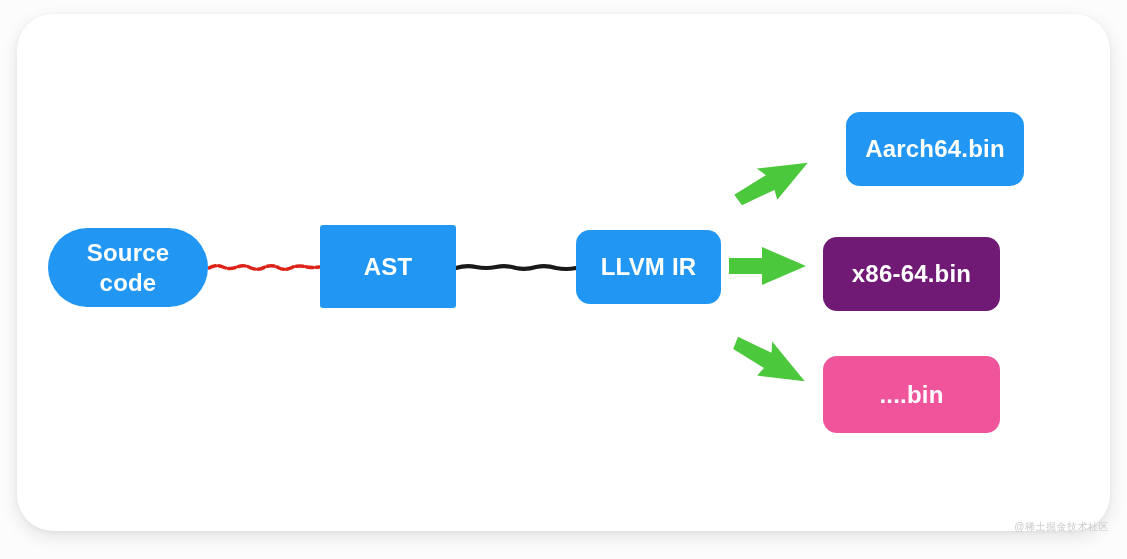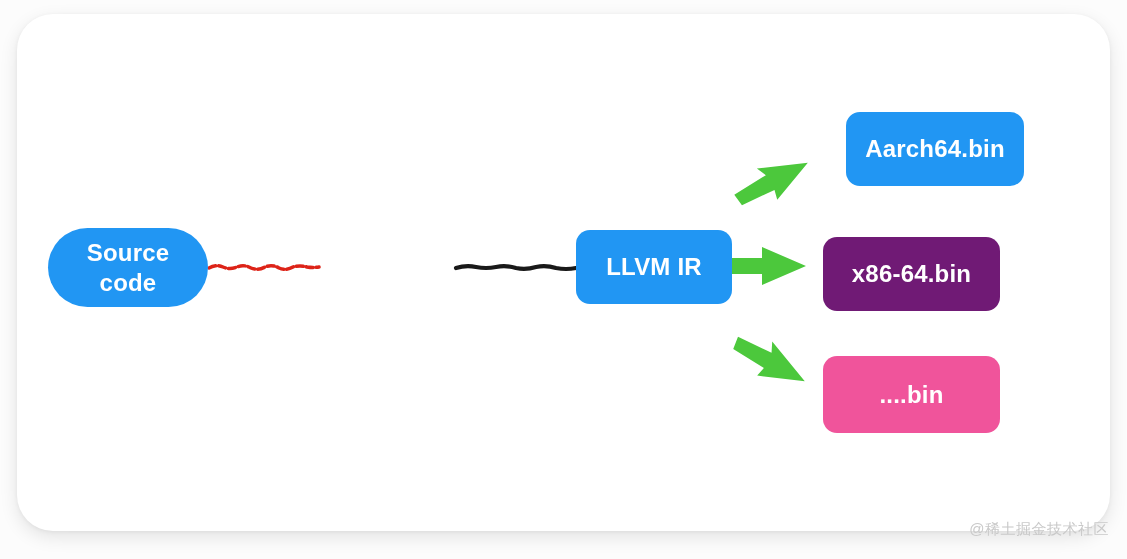--- a/index.html
+++ b/index.html
@@ -17,27 +17,27 @@
     pointer-events:none;
   }
   .node{
     position:absolute;display:flex;flex-direction:column;
     align-items:center;justify-content:center;
     color:#ffffff;font-weight:700;font-size:24px;line-height:30px;
     letter-spacing:.2px;text-align:center;
   }
   .node-source{left:48px;top:228px;width:160px;height:79px;border-radius:40px;}
   .node-ast{left:320px;top:225px;width:136px;height:83px;border-radius:3px;}
-  .node-llvm{left:576px;top:230px;width:156px;height:74px;border-radius:14px;}
+  .node-llvm{left:576px;top:230px;width:145px;height:74px;border-radius:14px;}
   .node-aarch64{left:846px;top:112px;width:178px;height:74px;border-radius:14px;}
   .node-x86{left:823px;top:237px;width:177px;height:74px;border-radius:14px;}
   .node-otherbin{left:823px;top:356px;width:177px;height:77px;border-radius:14px;align-items:center;}
   .watermark{
     position:absolute;top:520px;right:18px;
-    font-size:15px;color:#c9c9c9;letter-spacing:.5px;
+    font-size:10px;color:#c9c9c9;letter-spacing:.5px;
   }
 </style>
 </head>
 <body>
 
 <div class="stage">
 
   <div class="card"></div>
 
   <svg class="connector-layer" viewBox="0 0 1127 559" xmlns="http://www.w3.org/2000/svg">
@@ -57,20 +57,23 @@
     <g transform="translate(735,342) rotate(30)">
       <polygon stroke-linejoin="round" points="0,-6 37,-9 32,-19 80,-1 36,18 38,8 2,7" fill="#4CC83C"></polygon>
     </g>
   </svg>
 
   <div class="node node-source" style="background: rgb(33, 150, 243);">
     <span>Source</span>
     <span>code</span>
   </div>
 
+  <div class="node node-ast" style="background: rgb(33, 150, 243);">
+    <span>AST</span>
+  </div>
 
   <div class="node node-llvm" style="background: rgb(33, 150, 243);">
     <span>LLVM IR</span>
   </div>
 
   <div class="node node-aarch64" style="background: rgb(33, 150, 243);">
     <span>Aarch64.bin</span>
   </div>
 
   <div class="node node-x86" style="background: #701a75;">

